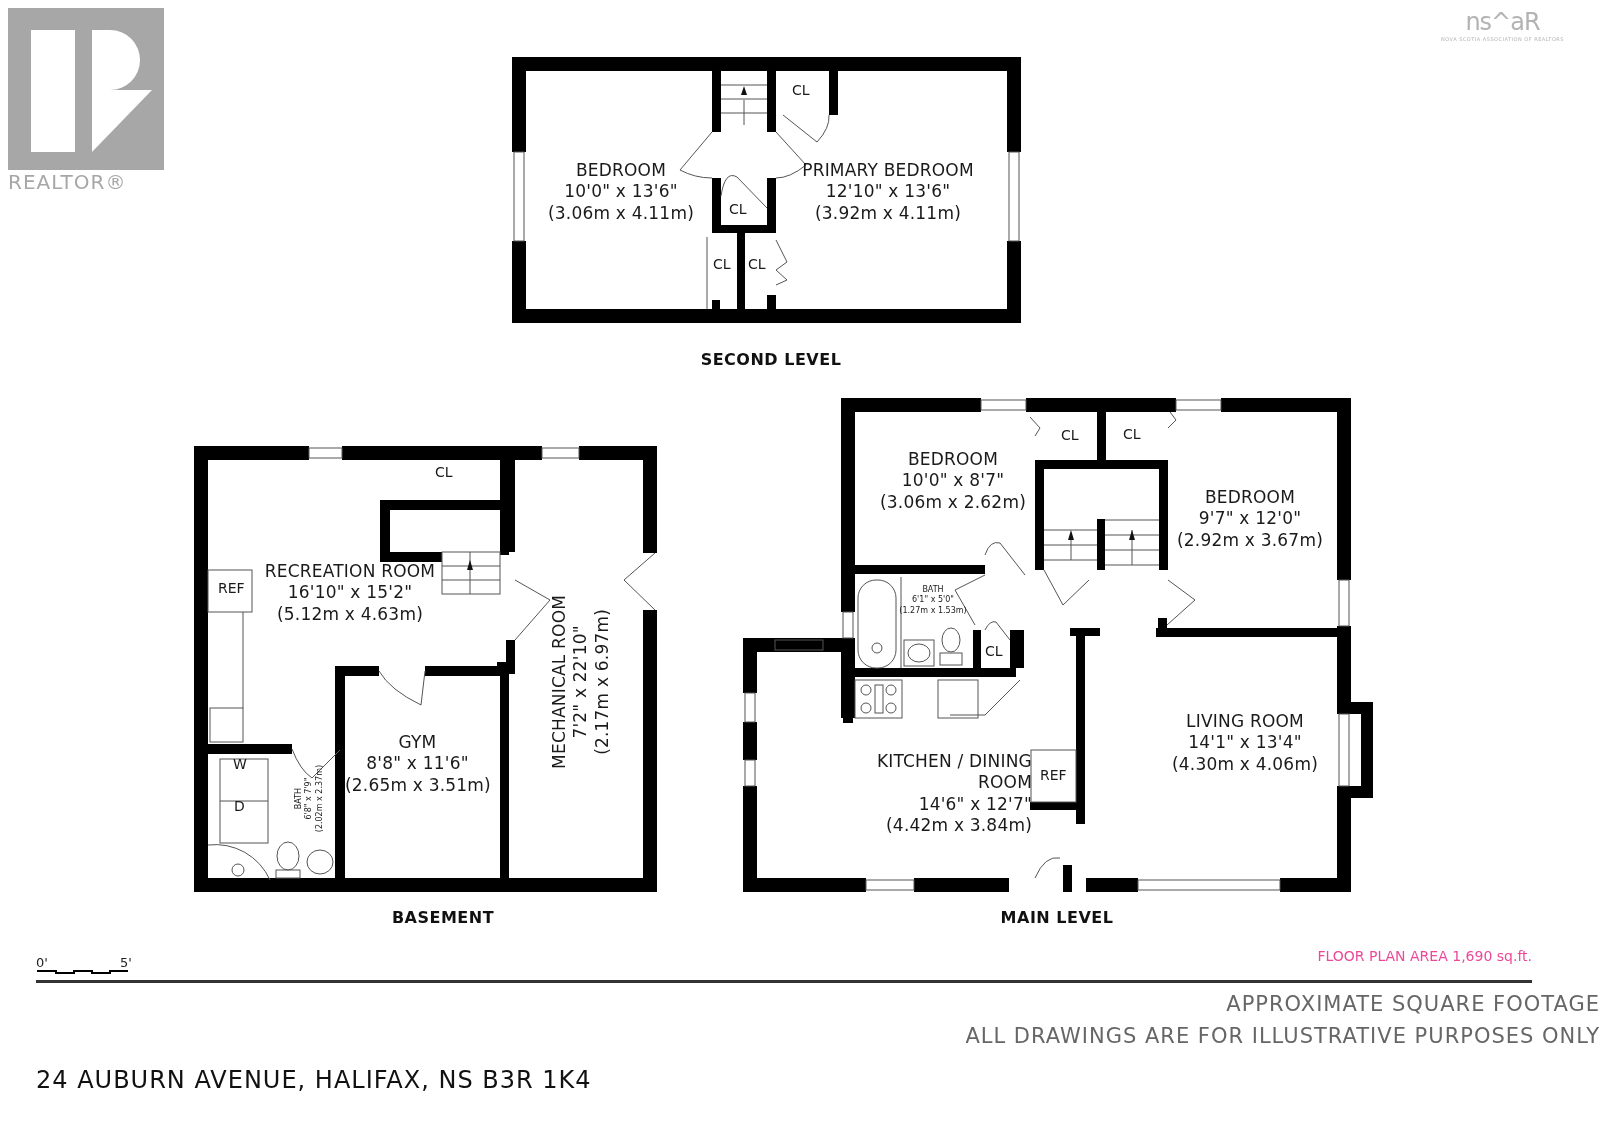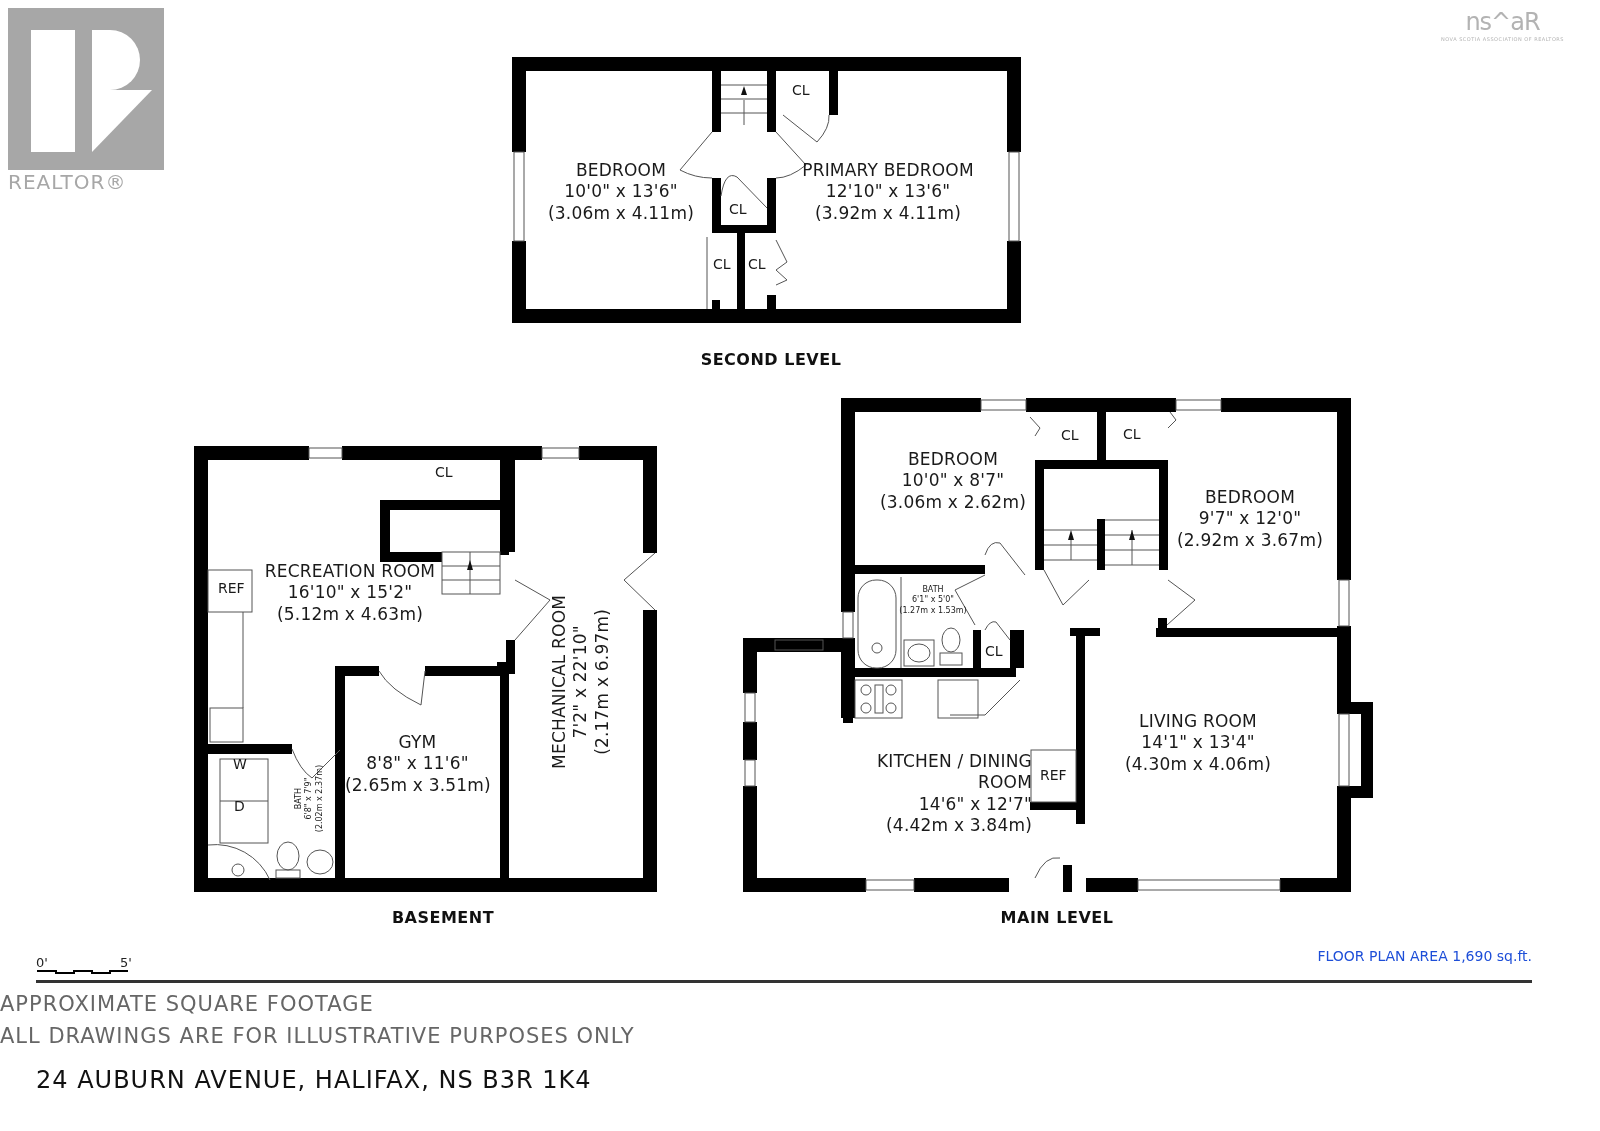--- a/index.html
+++ b/index.html
@@ -13,23 +13,23 @@
   .vert { transform-origin:center center; }
   .realtor-logo { position:absolute; left:8px; top:8px; width:156px; height:162px; background:#a7a7a7; }
   .realtor-logo .bar-l { position:absolute; left:23px; top:22px; width:44px; height:122px; background:#fff; }
   .realtor-logo .r-bowl { position:absolute; left:84px; top:22px; width:48px; height:60px; background:#fff; border-radius:0 30px 30px 0; }
   .realtor-logo .r-leg { position:absolute; left:84px; top:82px; width:0; height:0; border-left:0 solid transparent; border-right:60px solid transparent; border-top:62px solid #fff; }
   .realtor-word { position:absolute; left:8px; top:170px; font-size:20px; color:#a7a7a7; letter-spacing:1px; font-family:"DejaVu Sans", sans-serif; }
   .nsar { position:absolute; right:36px; top:8px; text-align:center; color:#b3b3b3; }
   .nsar .mark { font-size:24px; letter-spacing:-1px; }
   .nsar .sub { font-size:5px; line-height:1.2; letter-spacing:0.5px; }
   .scale-text { position:absolute; font-size:13px; color:#222; }
-  .area-text { position:absolute; right:68px; top:948px; font-size:14px; color:#1d4ed8; }
+  .area-text { position:absolute; right:68px; top:948px; font-size:14px; color:#ec4899; }
   .rule { position:absolute; left:36px; width:1496px; top:980px; height:3px; background:#333; }
-  .disclaimer { position:absolute; left:0; width:1600px; text-align:left; font-size:21px; color:#666; letter-spacing:1px; }
+  .disclaimer { position:absolute; left:0; width:1600px; text-align:right; font-size:21px; color:#666; letter-spacing:1px; }
   .address { position:absolute; left:36px; top:1066px; font-size:24px; color:#111; letter-spacing:1px; }
 </style>
 </head>
 <body>
 
 <div class="realtor-logo">
   <div class="bar-l"></div>
     <div class="r-bowl"></div>
     <div class="r-leg"></div>
 </div>
@@ -283,21 +283,21 @@
   <div>BATH</div>
   <div>6'1" x 5'0"</div>
   <div>(1.27m x 1.53m)</div>
 </div>
 <div class="lbl room-name" style="left:852px;top:751px;width:180px;text-align:right;">
   <div>KITCHEN / DINING</div>
   <div>ROOM</div>
   <div>14'6" x 12'7"</div>
   <div>(4.42m x 3.84m)</div>
 </div>
-<div class="lbl room-name" style="left:1118px;top:711px;width:160px;">
+<div class="lbl room-name" style="left:1165px;top:711px;width:160px;">
   <div>LIVING ROOM</div>
   <div>14'1" x 13'4"</div>
   <div>(4.30m x 4.06m)</div>
 </div>
 <div class="lbl small" style="left:1040px;top:767px;">REF</div>
 <div class="lbl small" style="left:1061px;top:427px;">CL</div>
 <div class="lbl small" style="left:1123px;top:426px;">CL</div>
 <div class="lbl small" style="left:985px;top:643px;">CL</div>
 <div class="level-title" style="left:1057px;top:908px;">MAIN LEVEL</div>
 

